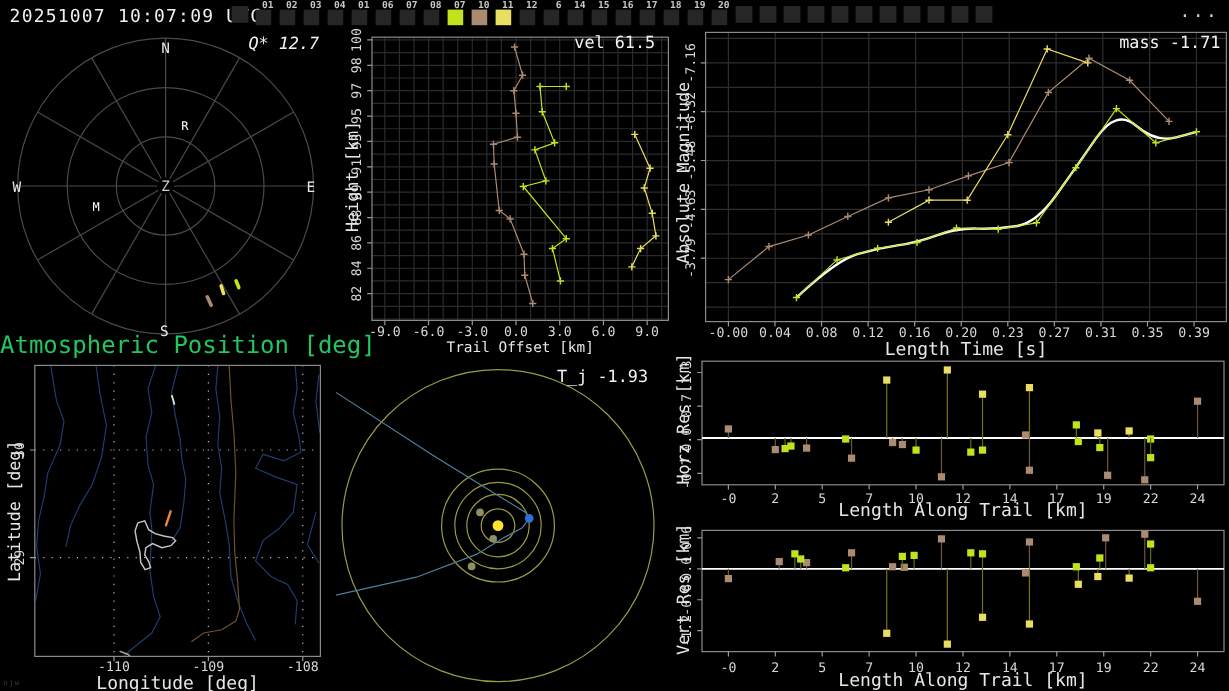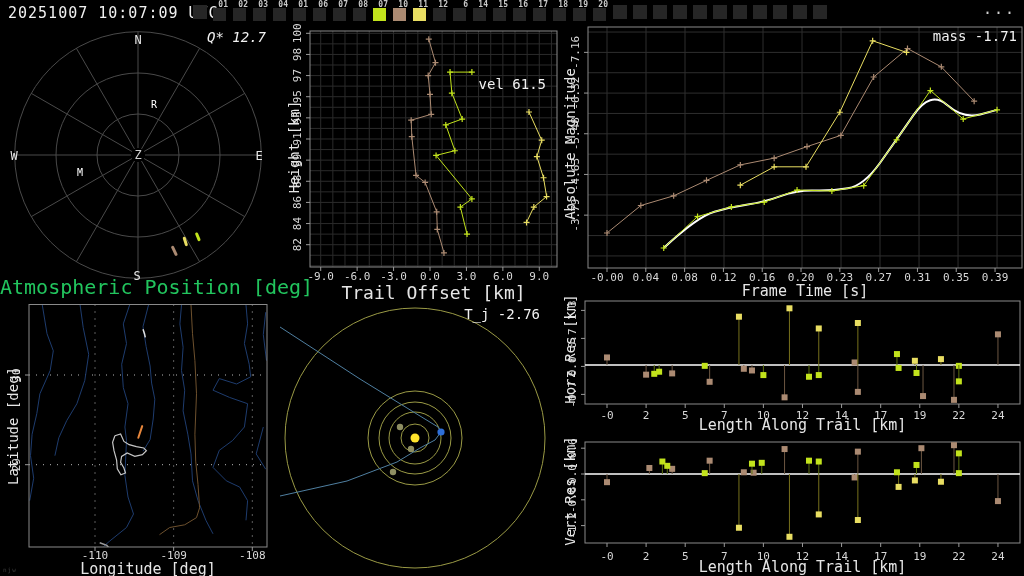--- a/index.html
+++ b/index.html
@@ -290,22 +290,22 @@
         <path d="M184.0392 210.12239999999997H190.0392M187.0392 207.12239999999997V213.12239999999997" stroke="#c2e31c" stroke-width="1.2" fill="none"></path>
         <polyline points="249.0,88.0 261.7,116.2 256.9,132.6 263.5,153.8 266.6,172.5 253.8,183.1 246.5,198.4" fill="none" stroke="#e9de62" stroke-width="1"></polyline>
         <path d="M245.9736 87.98480000000018H251.9736M248.9736 84.98480000000018V90.98480000000018" stroke="#e9de62" stroke-width="1.2" fill="none"></path>
         <path d="M258.72479999999996 116.17039999999997H264.72479999999996M261.72479999999996 113.17039999999997V119.17039999999997" stroke="#e9de62" stroke-width="1.2" fill="none"></path>
         <path d="M253.86720000000003 132.61200000000008H259.8672M256.8672 129.61200000000008V135.61200000000008" stroke="#e9de62" stroke-width="1.2" fill="none"></path>
         <path d="M260.5464 153.75119999999993H266.5464M263.5464 150.75119999999993V156.75119999999993" stroke="#e9de62" stroke-width="1.2" fill="none"></path>
         <path d="M263.5824 172.54160000000013H269.5824M266.5824 169.54160000000013V175.54160000000013" stroke="#e9de62" stroke-width="1.2" fill="none"></path>
         <path d="M250.83120000000002 183.11120000000005H256.8312M253.83120000000002 180.11120000000005V186.11120000000005" stroke="#e9de62" stroke-width="1.2" fill="none"></path>
         <path d="M243.5448 198.37839999999994H249.5448M246.5448 195.37839999999994V201.37839999999994" stroke="#e9de62" stroke-width="1.2" fill="none"></path>
       </svg>
-  <span class="stat" style="right:14px;top:4px;margin-top:48px;">vel 61.5</span>
-  <span class="xlabel" style="left:30px;width:247px;top:258px;font-size:18px;">Trail Offset [km]</span>
+  <span class="stat" style="right:14px;top:4px;">vel 61.5</span>
+  <span class="xlabel" style="left:30px;width:247px;top:258px;font-size:12px;">Trail Offset [km]</span>
   <span class="ylabel" style="left:14px;top:123px;">Height [km]</span>
 </div>
 
 <div class="panel" style="left:560px;top:24px;width:464px;height:270px;">
   <svg id="svg-mag" width="464" height="270">
         <line x1="47" y1="3" x2="47" y2="244" stroke="#2e2e2e"></line>
         <line x1="86.00399999999999" y1="3" x2="86.00399999999999" y2="244" stroke="#2e2e2e"></line>
         <line x1="125.008" y1="3" x2="125.008" y2="244" stroke="#2e2e2e"></line>
         <line x1="164.012" y1="3" x2="164.012" y2="244" stroke="#2e2e2e"></line>
         <line x1="203.016" y1="3" x2="203.016" y2="244" stroke="#2e2e2e"></line>
@@ -388,21 +388,21 @@
         <path d="M411.155 77.15499999999997H417.155M414.155 74.15499999999997V80.15499999999997" stroke="#ab8a72" stroke-width="1.2" fill="none"></path>
         <polyline points="180.3,161.2 214.2,142.8 246.0,142.8 279.8,88.3 312.7,16.8 346.5,28.4" fill="none" stroke="#e9de62" stroke-width="1"></polyline>
         <path d="M177.33 161.197H183.33M180.33 158.197V164.197" stroke="#e9de62" stroke-width="1.2" fill="none"></path>
         <path d="M211.16 142.843H217.16M214.16 139.843V145.843" stroke="#e9de62" stroke-width="1.2" fill="none"></path>
         <path d="M243 142.843H249M246 139.843V145.843" stroke="#e9de62" stroke-width="1.2" fill="none"></path>
         <path d="M276.83000000000004 88.26400000000001H282.83000000000004M279.83000000000004 85.26400000000001V91.26400000000001" stroke="#e9de62" stroke-width="1.2" fill="none"></path>
         <path d="M309.665 16.779999999999973H315.665M312.665 13.779999999999973V19.779999999999973" stroke="#e9de62" stroke-width="1.2" fill="none"></path>
         <path d="M343.495 28.372000000000014H349.495M346.495 25.372000000000014V31.372000000000014" stroke="#e9de62" stroke-width="1.2" fill="none"></path>
       </svg>
   <span class="stat" style="right:7px;top:4px;">mass -1.71</span>
-  <span class="xlabel" style="left:28px;width:434px;top:258px;font-size:15px;">Frame Time [s]</span>
+  <span class="xlabel" style="left:28px;width:434px;top:258px;font-size:15px;">Length Time [s]</span>
   <span class="ylabel" style="left:10px;top:120px;">Absolute Magnitude</span>
 </div>
 
 <div class="panel" style="left:0;top:294px;width:280px;height:282px;">
   <svg id="svg-map" width="280" height="282">
         <defs>
           <clipPath id="mapclip">
             <rect x="29" y="10.5" width="238" height="242.5"></rect>
           </clipPath>
         </defs>
@@ -449,21 +449,21 @@
         <circle cx="135" cy="144" r="36" fill="none" stroke="#9a9a45" stroke-width="1"></circle>
         <circle cx="135" cy="144" r="47" fill="none" stroke="#9a9a45" stroke-width="1"></circle>
         <circle cx="135" cy="144" r="130" fill="none" stroke="#9a9a45" stroke-width="1"></circle>
         <polyline points="0.0,33.0 80.0,85.0 140.0,122.0 158.0,133.0 161.0,138.0 155.0,146.0 140.0,154.0 117.0,168.0 67.0,187.0 0.0,202.0" fill="none" stroke="#4f7fa0" stroke-width="1"></polyline>
         <circle cx="120" cy="133" r="3.2" fill="#8f8f62"></circle>
         <circle cx="131" cy="155" r="3.2" fill="#8f8f62"></circle>
         <circle cx="113" cy="178" r="3.2" fill="#8f8f62"></circle>
         <circle cx="161" cy="138" r="3.6" fill="#2e6fd8"></circle>
         <circle cx="135" cy="144" r="4.5" fill="#ffe32b"></circle>
       </svg>
-  <span class="stat" style="right:20px;top:12px;">T_j -2.76</span>
+  <span class="stat" style="right:20px;top:12px;">T_j -1.93</span>
 </div>
 
 <div class="panel" style="left:560px;top:294px;width:464px;height:282px;">
   <svg id="svg-res" width="464" height="282">
         <rect x="25" y="7" width="435" height="103" fill="none" stroke="#8a8a8a" stroke-width="1"></rect>
         <line x1="25" y1="71" x2="460" y2="71" stroke="#ffffff" stroke-width="1.5"></line>
         <line x1="47" y1="110" x2="47" y2="114" stroke="#9a9a9a"></line>
         <text x="47" y="125" fill="#d8d8d8" font-size="11" text-anchor="middle">-0</text>
         <line x1="86.096" y1="110" x2="86.096" y2="114" stroke="#9a9a9a"></line>
         <text x="86.096" y="125" fill="#d8d8d8" font-size="11" text-anchor="middle">2</text>

